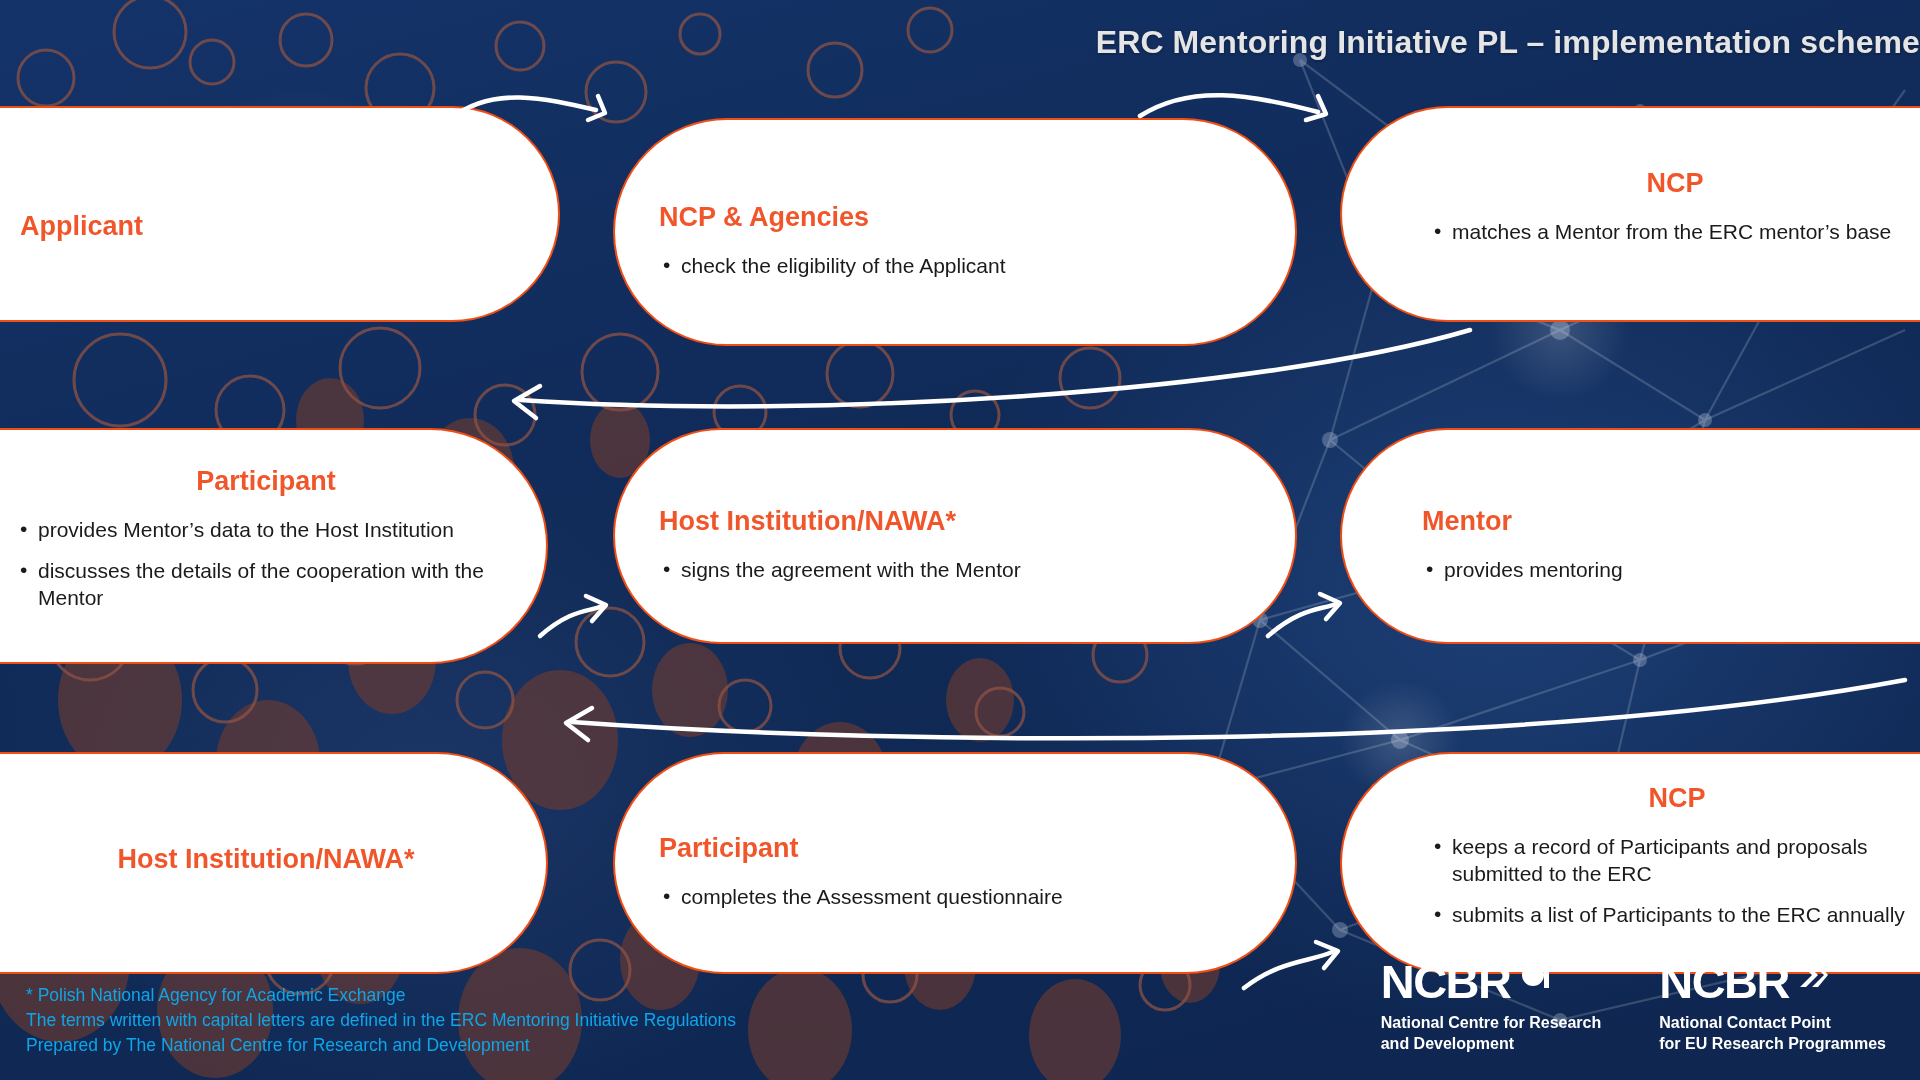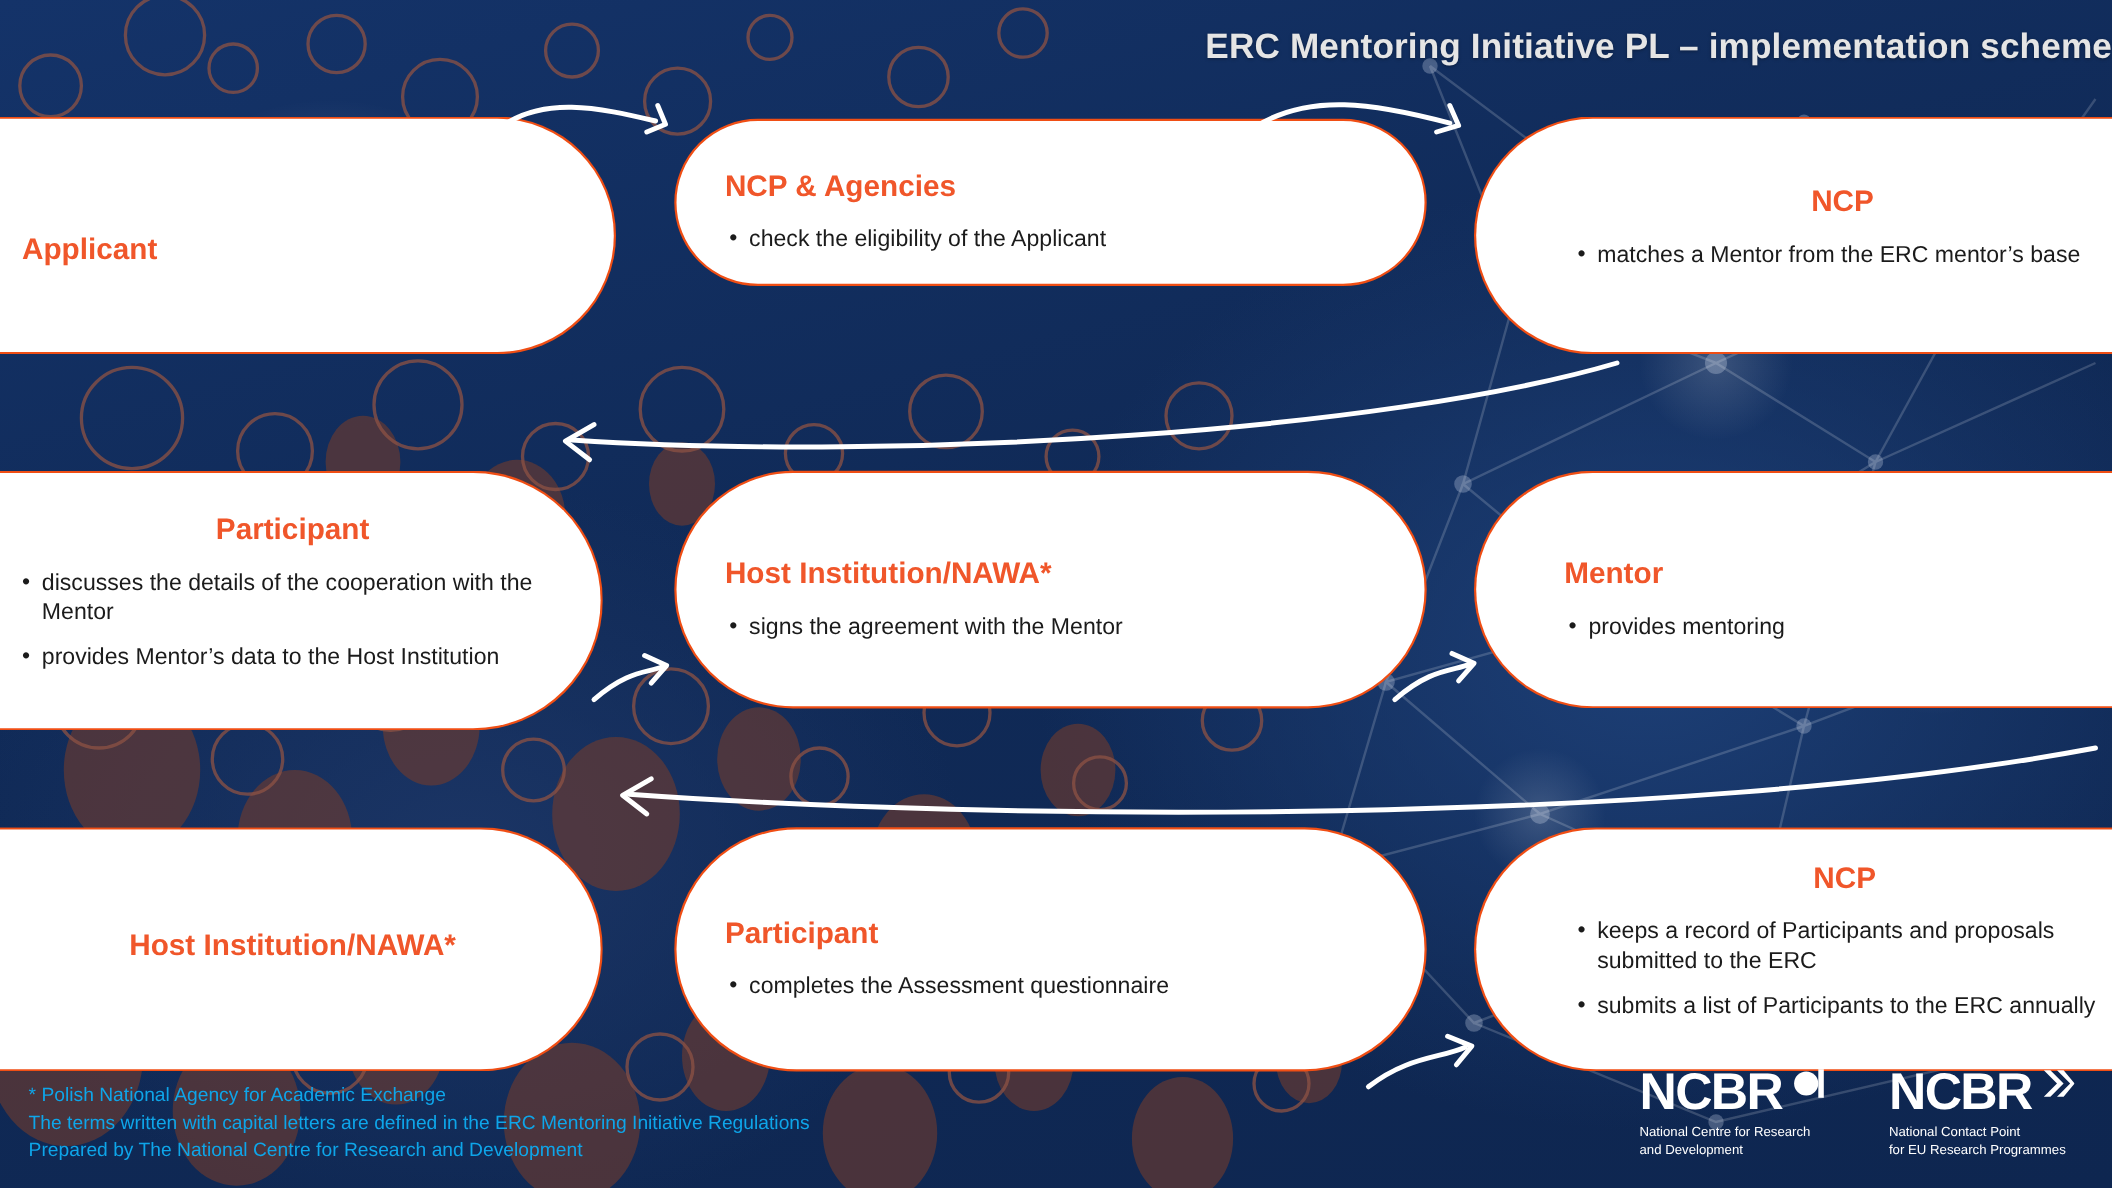--- a/index.html
+++ b/index.html
@@ -67,21 +67,21 @@
     position:absolute;left:26px;bottom:22px;z-index:9;
     color:#0ea5e9;font-size:17.5px;line-height:1.42;
   }
   .footer div{white-space:nowrap;}
 
   
   .logos{position:absolute;right:34px;bottom:26px;display:flex;gap:58px;align-items:flex-end;z-index:9;}
   .logo{color:#fff;}
   .logo .wordmark{display:flex;align-items:flex-start;gap:9px;}
   .logo .wm-text{font-size:47px;font-weight:bold;letter-spacing:-1.5px;line-height:1;}
-  .logo .wm-sub{font-size:12px;line-height:1.32;margin-top:7px;}
+  .logo .wm-sub{font-size:16px;line-height:1.32;margin-top:7px;font-weight:bold;}
   .glyph{display:block;}
 
   
   .arrows{position:absolute;inset:0;z-index:8;pointer-events:none;}
 </style>
 </head>
 <body>
 
 <div id="stage">
 
@@ -210,39 +210,39 @@
       </g>
     </g>
   </svg>
 
   <div class="title">ERC Mentoring Initiative PL – implementation scheme</div>
 
   <div class="card r-left c-center" style="left:-70px;top:106px;width:630px;height:216px;padding:0 34px 0 90px;">
     <div class="ctitle">Applicant</div>
   </div>
 
-  <div class="card r-both c-center" style="left:613px;top:108px;width:684px;height:152px;padding:0 44px;">
+  <div class="card r-both c-center" style="left:613px;top:118px;width:684px;height:228px;padding:0 44px;">
     <div class="ctitle">NCP &amp; Agencies</div>
     <ul>
       <li>check the eligibility of the Applicant</li>
     </ul>
   </div>
 
   <div class="card r-right" style="left:1340px;top:106px;width:650px;height:216px;padding:0 70px 0 88px;text-align:center;">
     <div class="ctitle">NCP</div>
     <ul style="display:inline-block;text-align:left;">
       <li>matches a Mentor from the ERC mentor’s base</li>
     </ul>
   </div>
 
   <div class="card r-left" style="left:-70px;top:428px;width:618px;height:236px;padding:0 30px 0 86px;text-align:center;">
     <div class="ctitle">Participant</div>
     <ul style="display:inline-block;text-align:left;">
+      <li>provides Mentor’s data to the Host Institution</li>
       <li>discusses the details of the cooperation with the Mentor</li>
-      <li>provides Mentor’s data to the Host Institution</li>
     </ul>
   </div>
 
   <div class="card r-both c-center" style="left:613px;top:428px;width:684px;height:216px;padding:0 44px;">
     <div class="ctitle">Host Institution/NAWA*</div>
     <ul>
       <li>signs the agreement with the Mentor</li>
     </ul>
   </div>
 

